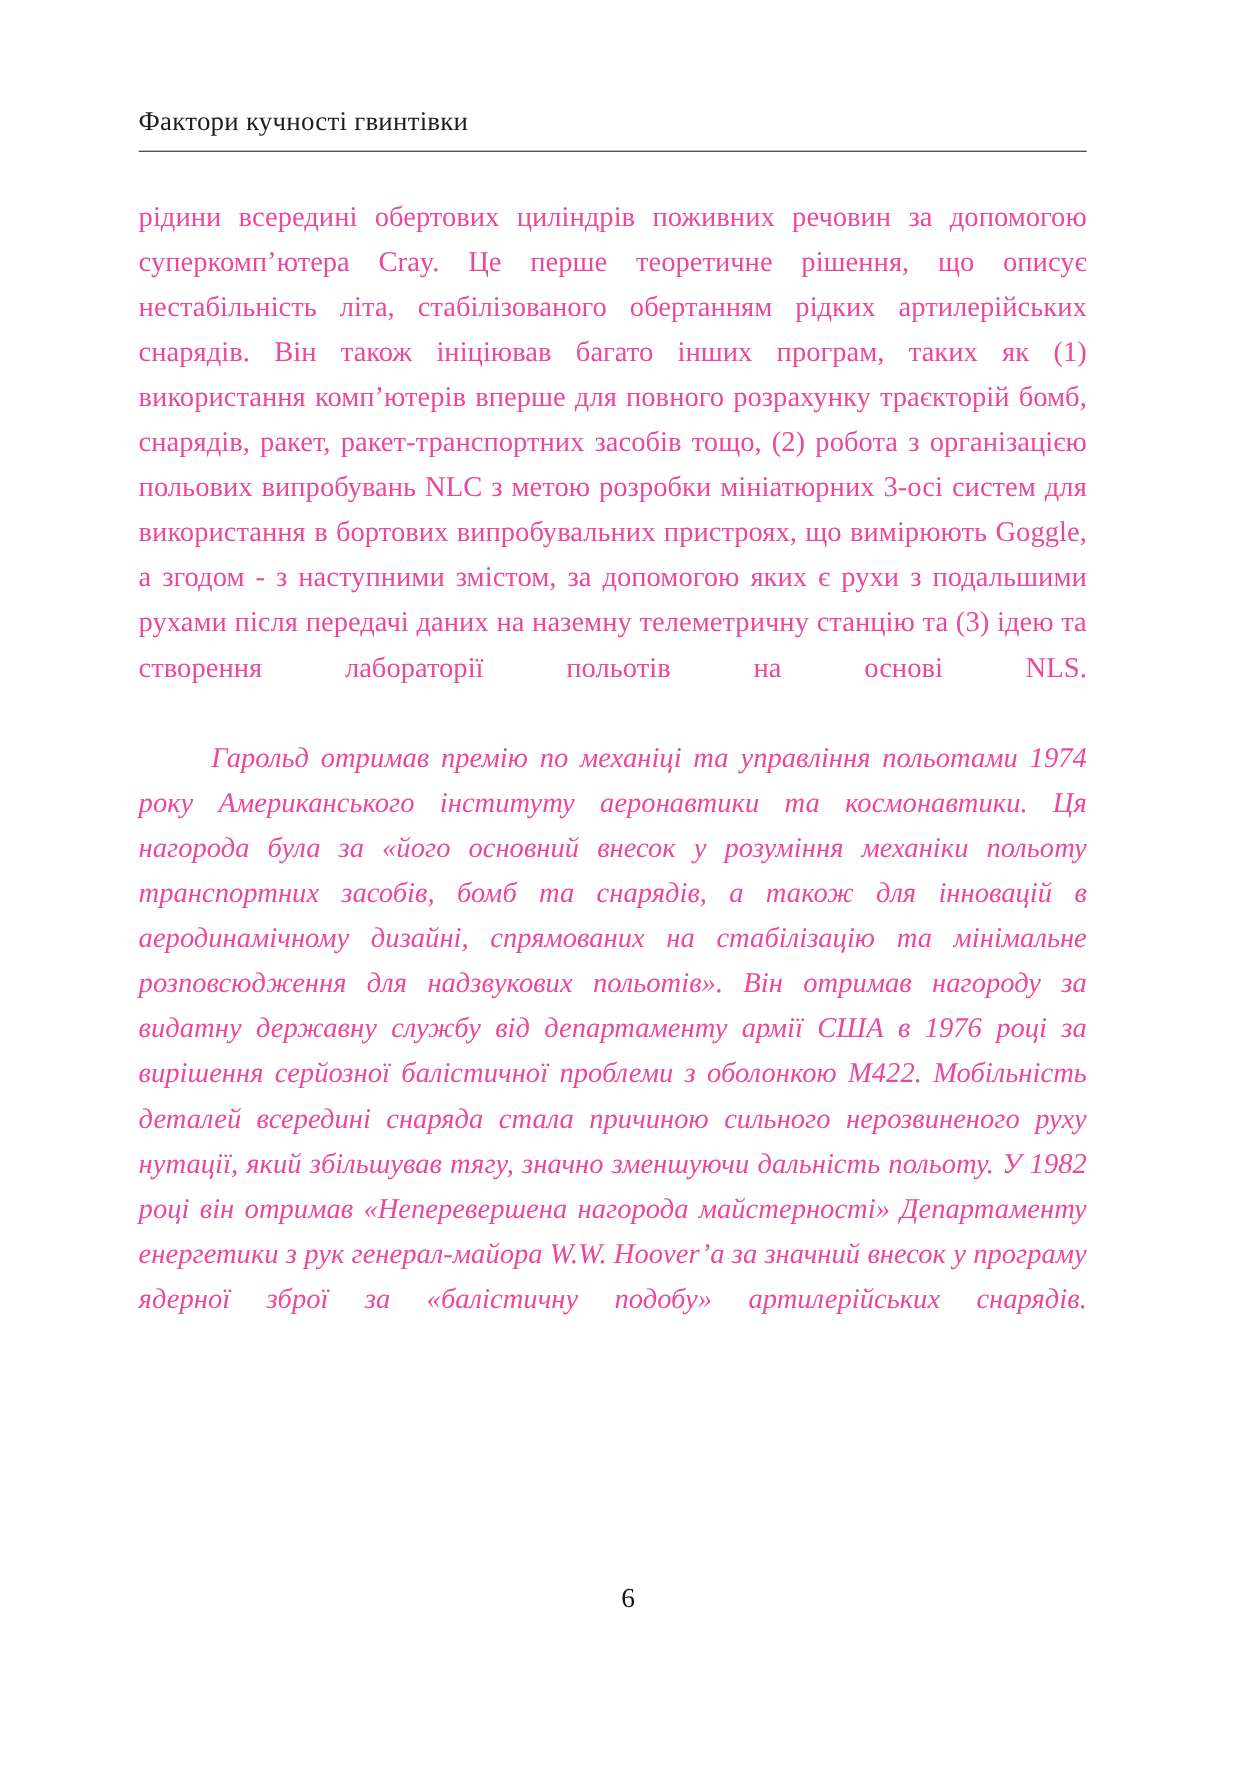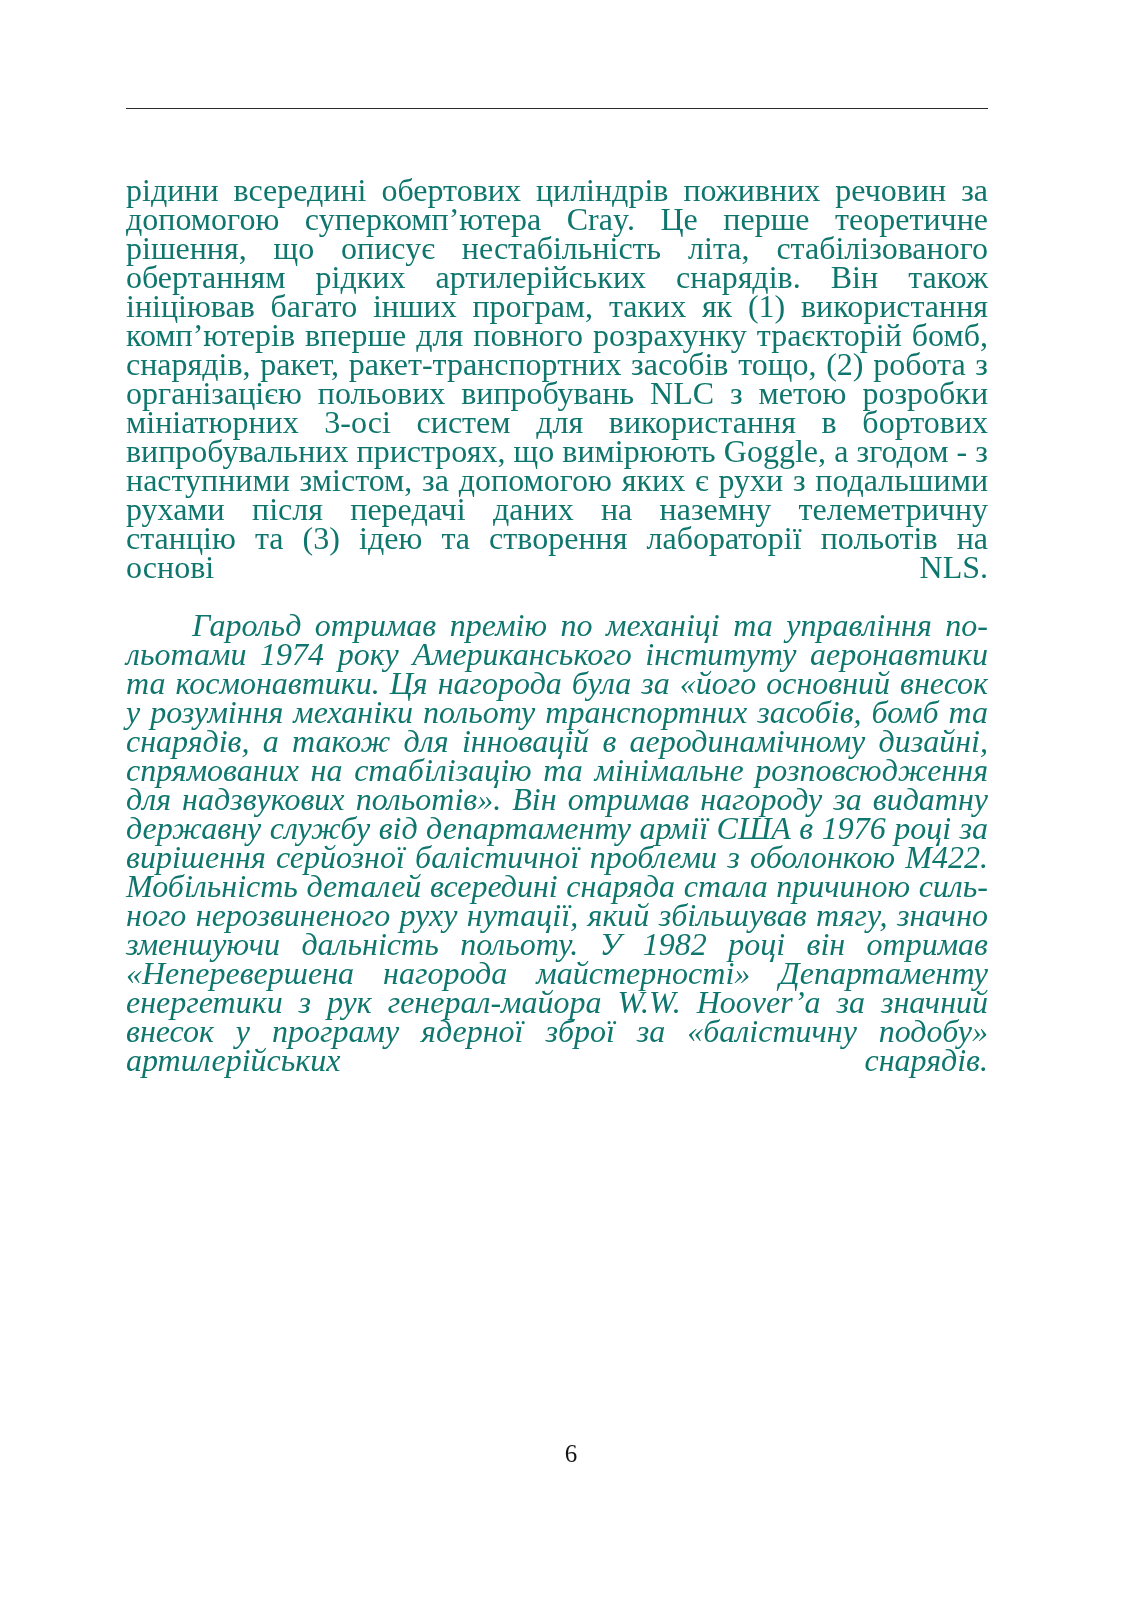--- a/index.html
+++ b/index.html
@@ -42,25 +42,25 @@
 
   
   .body-zone {
     position: absolute;
     left: 126px;
     top: 176px;
     width: 862px;
   }
   .para {
     margin: 0;
-    font-size: 32px;
-    line-height: 29px;
+    font-size: 26px;
+    line-height: 41px;
     text-align: justify;
     text-justify: inter-word;
-    color: #0f766e;
+    color: #ec4899;
     hyphens: manual;
     -webkit-hyphens: manual;
   }
   .para + .para {
     text-indent: 66px;
     font-style: italic;
   }
   
   .para::after {
     content: "";
@@ -95,20 +95,21 @@
     font-size: 25px;
     color: #151515;
   }
 </style>
 </head>
 <body>
 
 <div class="page">
 
   <div class="header-zone">
+    <div class="running-head">Фактори кучності гвинтівки</div>
     <hr class="header-rule">
   </div>
 
   <div class="body-zone">
     <p class="para">рідини всередині обертових циліндрів поживних речовин за до­помогою суперкомп’ютера Cray. Це перше теоретичне рішен­ня, що описує нестабільність літа, стабілізованого обертанням рідких артилерійських снарядів. Він також ініціював багато інших програм, таких як (1) використання комп’ютерів впер­ше для повного розрахунку траєкторій бомб, снарядів, ракет, ракет-транспортних засобів тощо, (2) робота з організацією по­льових випробувань NLC з метою розробки мініатюрних 3-осі систем для використання в бортових випробувальних пристро­ях, що вимірюють Goggle, а згодом - з наступними змістом, за допомогою яких є рухи з подальшими рухами після передачі да­них на наземну телеметричну станцію та (3) ідею та створення лабораторії польотів на основі NLS.</p>
     <p class="para">Гарольд отримав премію по механіці та управління по­льотами 1974 року Американського інституту аеронавтики та космонавтики. Ця нагорода була за «його основний внесок у розуміння механіки польоту транспортних засобів, бомб та снарядів, а також для інновацій в аеродинамічному дизайні, спрямованих на стабілізацію та мінімальне розповсюдження для надзвукових польотів». Він отримав нагороду за видатну державну службу від департаменту армії США в 1976 році за вирішення серйозної балістичної проблеми з оболонкою М422. Мобільність деталей всередині снаряда стала причиною силь­ного нерозвиненого руху нутації, який збільшував тягу, значно зменшуючи дальність польоту. У 1982 році він отримав «Непе­ревершена нагорода майстерності» Департаменту енергетики з рук генерал-майора W.W. Hoover’а за значний внесок у програ­му ядерної зброї за «балістичну подобу» артилерійських сна­рядів.</p>
   </div>
 
 
   <div class="folio-zone">

